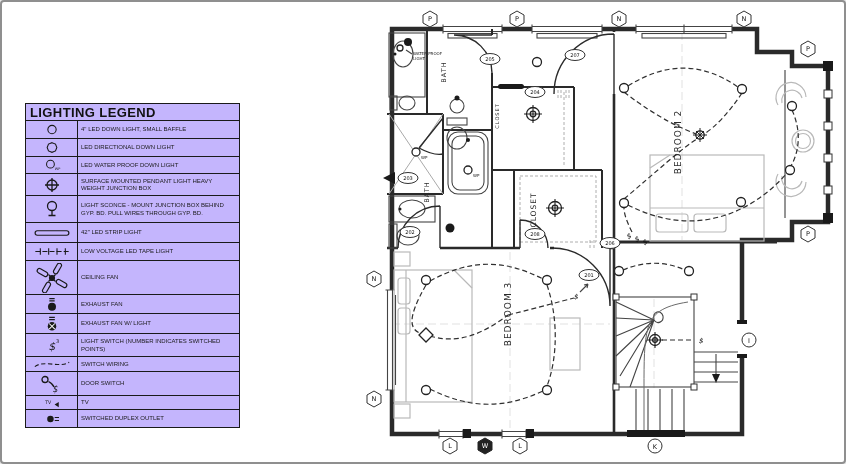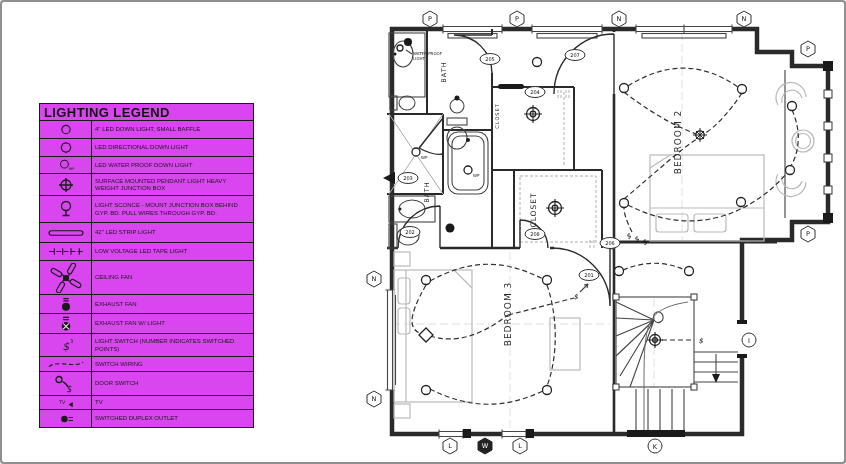--- a/index.html
+++ b/index.html
@@ -1,19 +1,19 @@
 <!DOCTYPE html>
 <html><head>
 <meta charset="utf-8">
 <style>
   html,body{margin:0;padding:0;background:#e8e8e8;}
   .stage{position:relative;width:846px;height:464px;background:#ffffff;border:2px solid #8f8f8f;border-radius:4px;box-sizing:border-box;overflow:hidden;font-family:"Liberation Sans",sans-serif;}
   .plan-svg{position:absolute;left:0;top:0;width:846px;height:464px;}
   
-  .legend{position:absolute;left:37px;top:101px;width:215px;border:1.6px solid #1a1a1a;background:#d946ef;z-index:5;box-sizing:border-box;}
+  .legend{position:absolute;left:23px;top:101px;width:215px;border:1.6px solid #1a1a1a;background:#c4b5fd;z-index:5;box-sizing:border-box;}
   .legend-title{height:17px;border-bottom:1.2px solid #1a1a1a;font-size:13px;font-weight:600;letter-spacing:.4px;color:#111;padding:1px 0 0 4px;box-sizing:border-box;white-space:nowrap;}
   .lrow{display:flex;border-bottom:1px solid #1a1a1a;box-sizing:border-box;}
   .lrow:last-child{border-bottom:none;}
   .sym{width:52px;border-right:1px solid #1a1a1a;display:flex;align-items:center;justify-content:center;box-sizing:border-box;}
   .lab{flex:1;font-size:6px;line-height:1.18;color:#1a1a1a;padding:2px 2px 1px 3px;box-sizing:border-box;display:flex;align-items:center;}
   .sk{stroke:#1a1a1a;fill:none;stroke-width:1.3;}
   .fl{fill:#1a1a1a;stroke:none;}
   .ttx{font-family:"DejaVu Sans",sans-serif;fill:#1a1a1a;}
   
   .wall{stroke:#2a2a2a;fill:none;}

